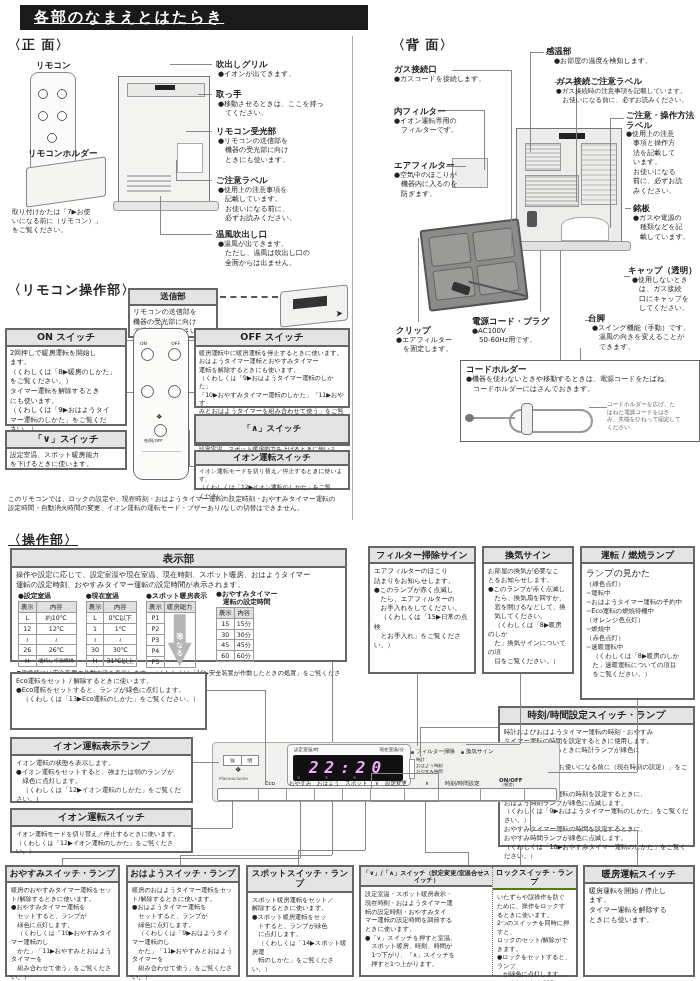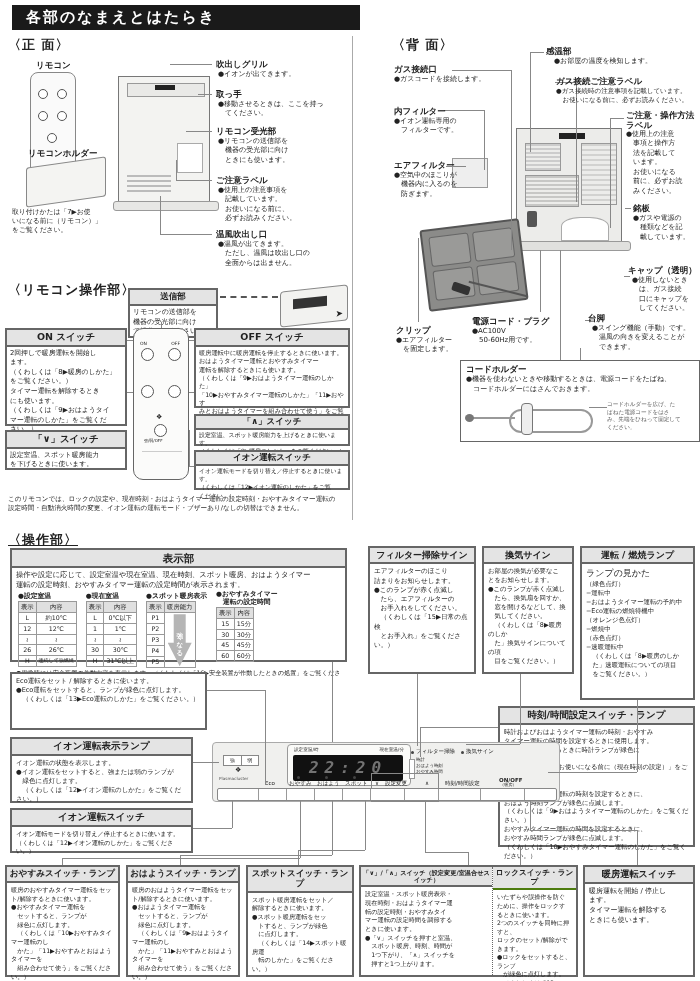--- a/index.html
+++ b/index.html
@@ -26,21 +26,21 @@
   .plabel{font-size:5.5px;line-height:1.1;white-space:nowrap;}
   .dot{width:3px;height:3px;background:#444;border-radius:50%;position:absolute;}
   .btn-circle{width:11px;height:11px;border-radius:50%;border:1.5px solid #555;background:#fff;position:absolute;}
   .seg{position:absolute;top:0;bottom:0;width:1px;background:#999;}
 </style>
 </head>
 <body>
 
 <div id="page">
 
-  <div class="abs hdbar" style="left:12px;top:5px;width:320px;">各部のなまえとはたらき</div>
+  <div class="abs hdbar" style="left:20px;top:5px;width:320px;text-decoration:underline;">各部のなまえとはたらき</div>
 
   <div class="ln" style="left:352px;top:36px;width:1px;height:484px;background:#aaa;"></div>
 
   <div class="abs sechead" style="left:8px;top:36px;">〈正 面〉</div>
 
   <div class="abs co-t" style="left:36px;top:60px;">リモコン</div>
 
   <div class="devbox" style="left:30px;top:72px;width:46px;height:106px;border-radius:8px;background:#fafafa;">
     <div class="btn-circle" style="left:7px;top:16px;width:8px;height:8px;"></div>
     <div class="btn-circle" style="left:26px;top:16px;width:8px;height:8px;"></div>
@@ -254,21 +254,21 @@
     <div class="bd" style="font-size:6.2px;padding:2px 3px;line-height:1.35;">暖房運転中に暖房運転を停止するときに使います。
 おはようタイマー運転とおやすみタイマー
 運転を解除するときにも使います。
 （くわしくは「9▶おはようタイマー運転のしかた」
 「10▶おやすみタイマー運転のしかた」「11▶おやす
 みとおはようタイマーを組み合わせて使う」をご覧
 ください。）</div>
   </div>
 
   <div class="box" style="left:194px;top:414px;width:156px;height:32px;">
-    <div class="hd" style="font-size:8.5px;padding:1px 0;">「∧」スイッチ</div>
+    <div class="hd" style="font-size:8.5px;padding:8px 0;">「∧」スイッチ</div>
     <div class="bd" style="font-size:5.9px;padding:1px 3px;">設定室温、スポット暖房能力を上げるときに使います。
 （くわしくは「8▶暖房のしかた」をご覧ください。）</div>
   </div>
 
   <div class="box" style="left:194px;top:450px;width:156px;height:40px;">
     <div class="hd" style="font-size:8.5px;padding:1px 0;">イオン運転スイッチ</div>
     <div class="bd" style="font-size:5.9px;padding:1px 3px;">イオン運転モードを切り替え／停止するときに使います。
 （くわしくは「12▶イオン運転のしかた」をご覧
  ください。）</div>
   </div>
@@ -489,21 +489,21 @@
     <div style="position:absolute;left:10px;top:12px;width:34px;height:9px;border:1px solid #888;background:#fff;display:flex;">
       <div style="flex:1;border-right:1px solid #888;font-size:5px;text-align:center;line-height:9px;">強</div>
       <div style="flex:1;font-size:5px;text-align:center;line-height:9px;">弱</div>
     </div>
     <div style="position:absolute;left:22px;top:23px;font-size:7px;">❖</div>
     <div style="position:absolute;left:6px;top:33px;font-size:4.2px;color:#555;">Plasmacluster</div>
 
     <div style="position:absolute;left:74px;top:1px;width:122px;height:40px;border:1px solid #999;border-radius:4px;background:#fafaf8;">
       <div style="position:absolute;left:6px;top:2px;font-size:4.6px;">設定室温/時</div>
       <div style="position:absolute;right:6px;top:2px;font-size:4.6px;">現在室温/分</div>
-      <div style="position:absolute;left:5px;top:10px;width:110px;height:26px;background:#111;border-radius:2px;color:#737373;
+      <div style="position:absolute;left:5px;top:10px;width:110px;height:26px;background:#111;border-radius:2px;color:#f0abfc;
                   font-family:'DejaVu Sans Mono','Liberation Mono',monospace;font-weight:bold;font-style:italic;
                   font-size:16px;letter-spacing:6px;text-align:center;line-height:26px;">22:20</div>
     </div>
 
     <div class="dot" style="left:198px;top:8px;"></div>
     <div class="plabel" style="position:absolute;left:203px;top:5px;">フィルター掃除</div>
     <div class="dot" style="left:248px;top:8px;"></div>
     <div class="plabel" style="position:absolute;left:253px;top:5px;">換気サイン</div>
     <div style="position:absolute;left:196px;top:16px;width:4px;height:18px;border:1px solid #999;background:#fff;"></div>
     <div class="plabel" style="position:absolute;left:203px;top:15px;font-size:4.4px;">時計</div>

